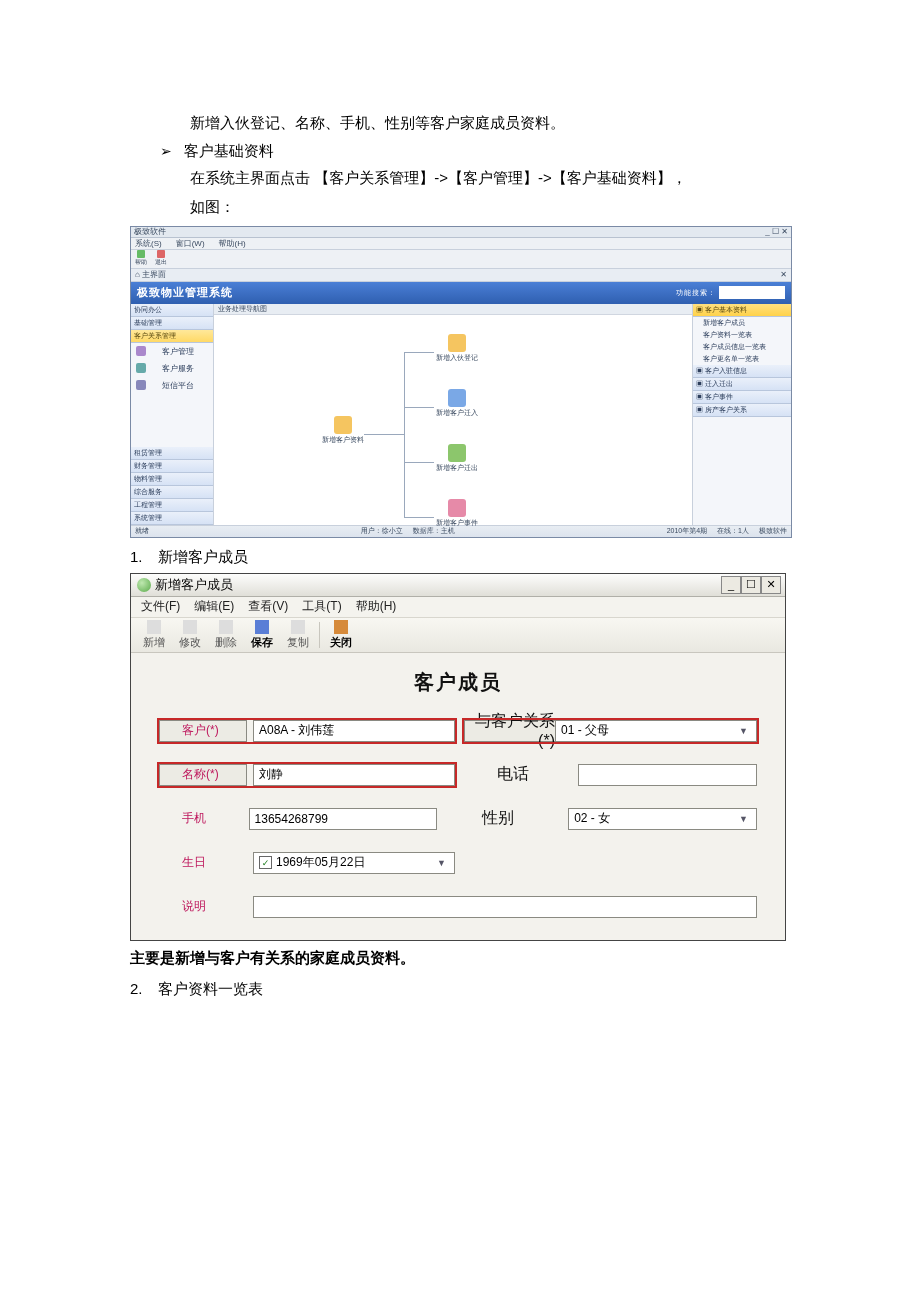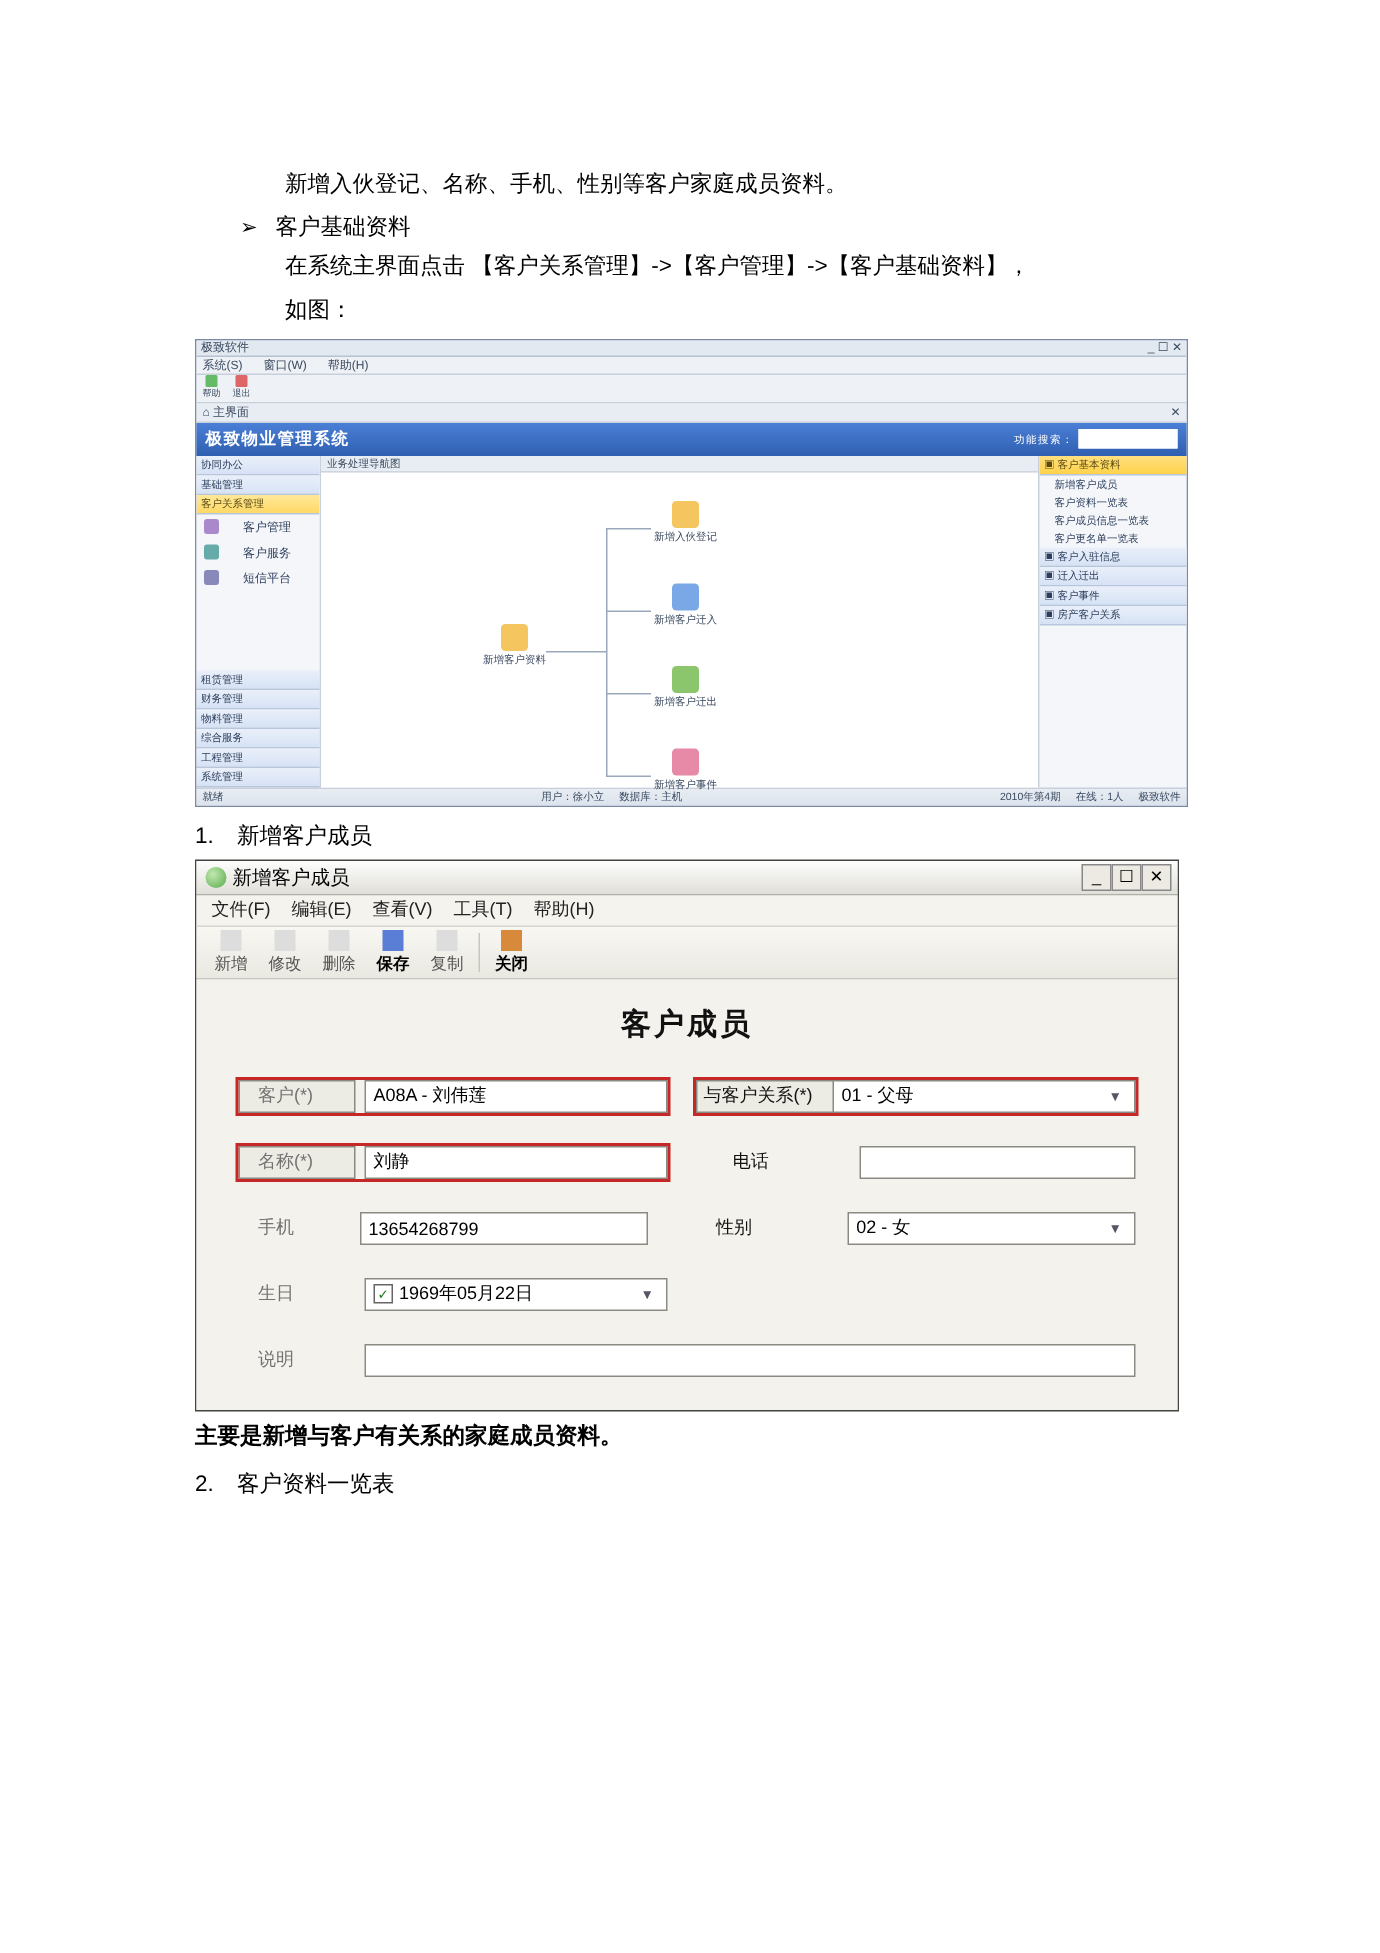--- a/index.html
+++ b/index.html
@@ -169,27 +169,27 @@
   .s2-tool .sep{ width:1px; height:26px; background:#c8c6be; margin:0 2px;}
   .ic-new{background:#ddd;} .ic-edit{background:#ddd;} .ic-del{background:#ddd;}
   .ic-save{background:#5a7ed6;} .ic-copy{background:#ddd;} .ic-close{background:#d68a3a;}
   .s2-body{ padding: 8px 0 18px 0; background:#f3f2ed;}
   .s2-heading{
     text-align:center; font-size:20px; font-weight:bold; color:#111;
     padding: 8px 0 24px 0; letter-spacing:2px;
   }
   .s2-form{ padding: 0 28px;}
   .s2-row{ display:flex; align-items:center; margin-bottom:22px;}
-  .s2-lbl{ width:64px; text-align:right; font-size:12px; color:#737373; padding-left:12px; border:1px solid transparent; height:20px; display:flex; align-items:center;}
+  .s2-lbl{ width:64px; text-align:right; font-size:12px; color:#be185d; padding-left:22px; border:1px solid transparent; height:20px; display:flex; align-items:center;}
   .s2-lbl.box{ border:1px solid #8a8a82; background:#ecebe4;}
   .s2-field{ width:190px; height:20px; border:1px solid #8a8a82; background:#fff; font-size:12px; padding:0 5px; display:flex; align-items:center; justify-content:space-between; margin-left:6px;}
   .s2-field .dd{ width:12px; color:#556; font-size:9px;}
   .s2-hl{ outline:2px solid #c62828; outline-offset:0;}
   .s2-gap{ width:48px;}
-  .s2-lbl2{ width:86px; text-align:right; font-size:12px; color:#111; height:20px; display:flex; align-items:center;}
+  .s2-lbl2{ width:86px; text-align:right; font-size:16px; color:#111; height:20px; display:flex; align-items:center;}
   .s2-lbl2.box{ border:1px solid #8a8a82; background:#ecebe4; padding-left:4px;}
   .s2-date .cb{ width:11px; height:11px; border:1px solid #666; margin-right:4px; display:inline-flex; align-items:center; justify-content:center; font-size:9px; color:#1a7a1a;}
   .s2-wide{ flex:1; height:20px; border:1px solid #8a8a82; background:#fff; margin-left:6px;}
   .s2-pair{ display:flex; align-items:center;}
   .below{ margin-top:2px; line-height:1.7;font-weight:bold;}
 </style>
 </head>
 <body>
 
 <div class="page">

